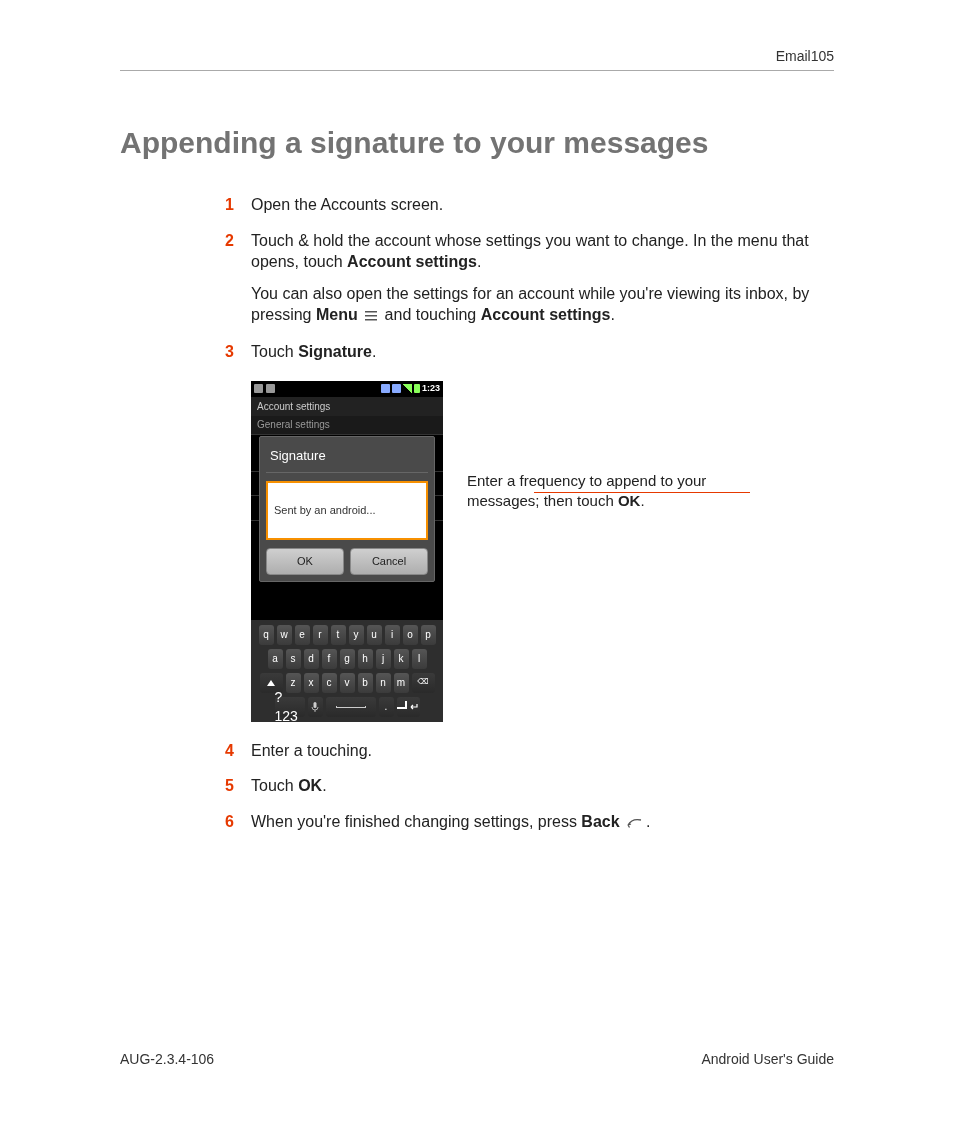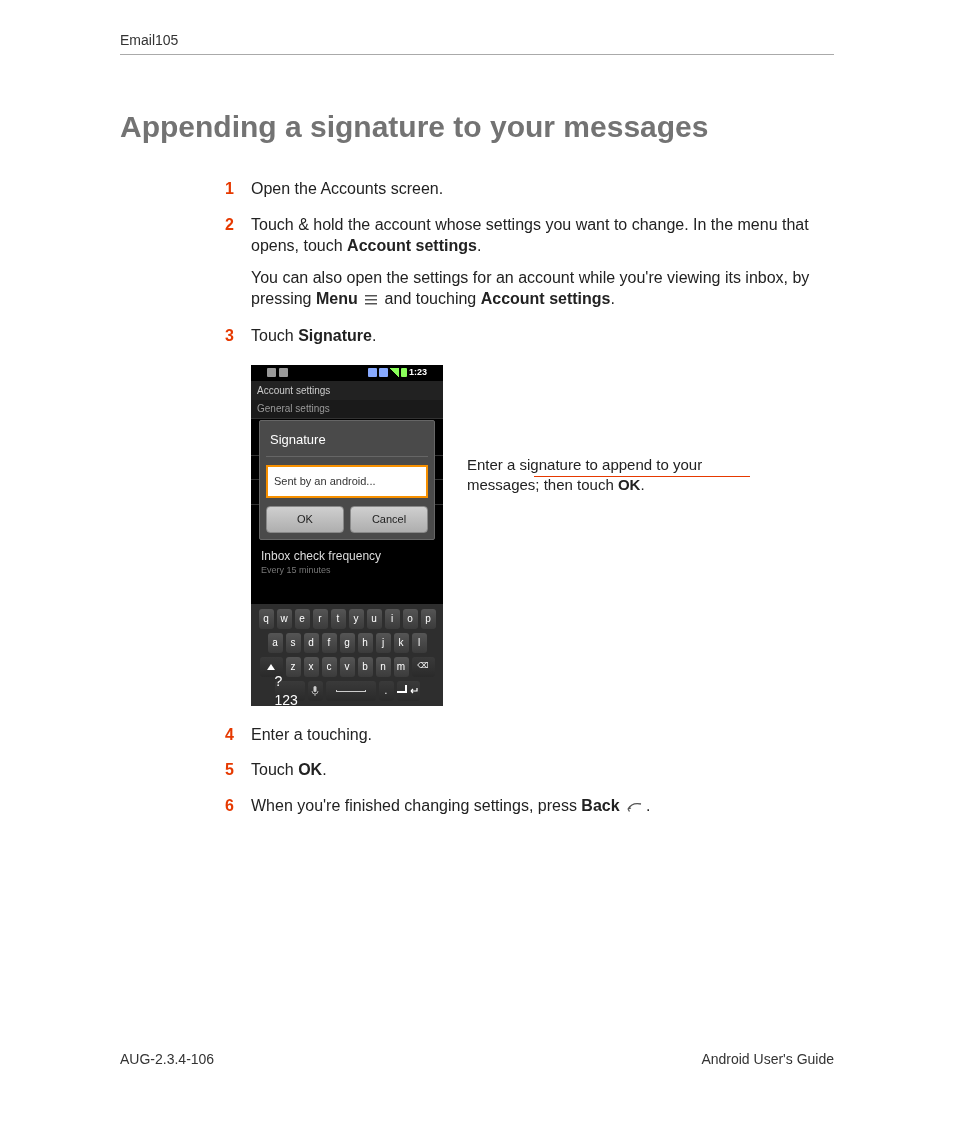--- a/index.html
+++ b/index.html
@@ -10,26 +10,27 @@
     font-family: "Helvetica Neue", Helvetica, Arial, sans-serif;
     color: #222;
     position: relative;
     font-size: 16px;
   }
   .page {
     padding: 32px 120px 0 120px;
   }
   .header-row {
     display: flex;
-    justify-content: flex-start;
+    justify-content: flex-end;
     font-size: 14px;
     color: #333;
     border-bottom: 1px solid #aaa;
     padding-bottom: 6px;
     margin-bottom: 55px;
+    margin-top: 16px;
   }
   h1 {
     font-size: 30px;
     font-weight: 700;
     margin-bottom: 34px;
     color: #737373;
   }
   .body-content {
     margin-left: 105px;
     font-size: 16px;
@@ -80,21 +81,21 @@
     color: #ccc;
     font-size: 10px;
     overflow: hidden;
   }
   .statusbar {
     height: 16px;
     background: #000;
     display: flex;
     justify-content: space-between;
     align-items: center;
-    padding: 0 16px;
+    padding: 0 3px;
     font-size: 9px;
   }
   .status-left { display: flex; gap: 3px; align-items: center; }
   .status-icon { width: 9px; height: 9px; background: #999; border-radius: 1px; }
   .status-right { display: flex; gap: 2px; align-items: center; color: #fff; font-weight: bold; }
   .sig-icon { width: 9px; height: 9px; background: linear-gradient(to top right, transparent 48%, #8aff5a 50%); }
   .batt-icon { width: 6px; height: 9px; background: #8aff5a; border-radius: 1px; }
   .clock { font-size: 9px; }
   .settings-title { background:#222; padding: 3px 6px; font-size: 10px; color: #ccc; }
   .settings-sub { background:#1a1a1a; padding: 2px 6px; font-size: 10px; color: #999; border-bottom:1px solid #333; }
@@ -111,21 +112,21 @@
     background: #4a4a4a;
     border: 1px solid #666;
     border-radius: 2px;
     padding: 6px;
   }
   .overlay-title { color: #fff; font-size: 13px; padding: 4px 4px 8px 4px; border-bottom: 1px solid #666; }
   .overlay-input {
     margin-top: 8px;
     background: #fff;
     border: 2px solid #f79000;
-    padding: 7px 6px;
+    padding: 20px 6px;
     font-size: 11px;
     color: #333;
   }
   .overlay-buttons { display: flex; gap: 6px; margin-top: 8px; }
   .overlay-btn {
     flex: 1;
     background: linear-gradient(#cfcfcf, #aeaeae);
     border: 1px solid #888;
     border-radius: 4px;
     padding: 5px 0;
@@ -251,24 +252,20 @@
 
             <div class="overlay">
               <div class="overlay-title">Signature</div>
               <div class="overlay-input">Sent by an android...</div>
               <div class="overlay-buttons">
                 <div class="overlay-btn">OK</div>
                 <div class="overlay-btn">Cancel</div>
               </div>
             </div>
 
-            <div class="inbox-freq">
-              <div>Inbox check frequency</div>
-              <div class="sub">Every 15 minutes</div>
-            </div>
 
             <div class="kb">
               <div class="kb-row" id="kbr1">
                   <div class="key">q</div>
                   <div class="key">w</div>
                   <div class="key">e</div>
                   <div class="key">r</div>
                   <div class="key">t</div>
                   <div class="key">y</div>
                   <div class="key">u</div>
@@ -318,21 +315,21 @@
                       <path d="M10,2 v3 H4 M4,5 l2,-2 M4,5 l2,2" stroke="#fff" fill="none" stroke-width="1.2"></path>
                     </svg>
                 </div>
               </div>
             </div>
           </div>
 
           <div class="callout-line" style="top:111px;"></div>
 
           <div class="callout">
-            <span>Enter a signature to append to your</span><br>
+            <span>Enter a frequency to append to your</span><br>
             <span>messages; then touch </span><span class="bold">OK</span><span>.</span>
           </div>
         </div>
       </li>
 
       <li><span>Enter a touching.</span></li>
 
       <li>
         <span>Touch </span><span class="bold">OK</span><span>.</span>
       </li>

